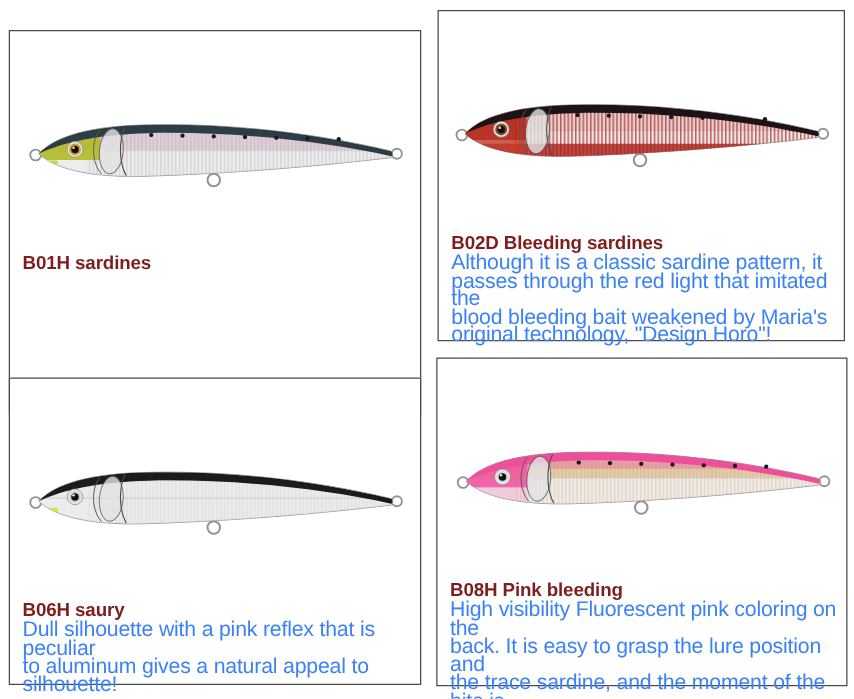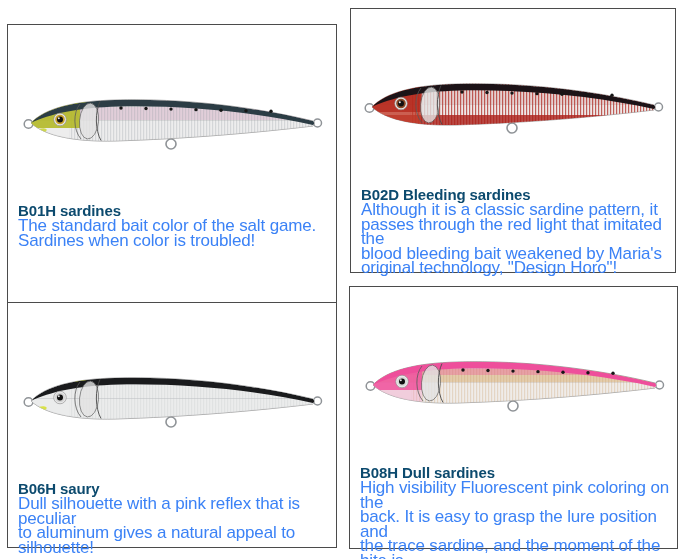--- a/index.html
+++ b/index.html
@@ -35,21 +35,21 @@
     align-items: flex-start;
     padding-top: 56px;
     box-sizing: border-box;
   }
   .figure svg { display: block; }
   h3.title {
     margin: 6px 0 0 0;
     font-size: 15px;
     line-height: 16px;
     font-weight: bold;
-    color: #0c4a6e;
+    color: #7f1d1d;
     letter-spacing: -0.1px;
   }
   p.desc {
     margin: 0;
     font-size: 17px;
     line-height: 14.5px;
     color: #3b82f6;
     letter-spacing: -0.15px;
     white-space: pre-line;
   }
@@ -98,22 +98,20 @@
   <ellipse cx="66" cy="40" rx="9.5" ry="18" fill="#e3e3e3" opacity="0.8" stroke="#5a5a5a" stroke-width="0.8" transform="rotate(5 66 40)"></ellipse>
   <path d="M57 23 C 50 31 50 49 58 58" fill="none" stroke="#5a5a5a" stroke-width="0.8"></path>
   <path d="M77 20.5 C 72 31 72 49 78 59.5" fill="none" stroke="#4a4a4a" stroke-width="0.9"></path>
   <circle cx="37" cy="38.5" r="6.3" fill="#e9e9e9" stroke="#8a8a8a" stroke-width="0.6"></circle>
   <circle cx="37" cy="38.5" r="4.8" fill="#c9a22a"></circle>
   <circle cx="37" cy="38.5" r="3" fill="#101010"></circle>
   <circle cx="35.8" cy="37.2" r="1" fill="#ffffff" opacity="0.9"></circle>
 </svg>
       </div>
     <h3 class="title">B01H sardines</h3>
-    <p class="desc">The standard bait color of the salt game.
-Sardines when color is troubled!</p>
   </section>
 
   <section class="card c2">
     <div class="figure">
 <svg width="300" height="76" viewBox="0 0 300 76" xmlns="http://www.w3.org/2000/svg">
   <defs>
     <clipPath id="bc-b02d">
               <path d="M 8 42 C 22 27 52 20 92 19 C 160 17 232 26 290 40 C 291.5 41 291.5 44 290 45 C 232 52 160 58 92 60 C 52 61 22 55 8 42 Z"></path>
             </clipPath>
     <pattern id="st-b02d" width="3" height="8" patternUnits="userSpaceOnUse">
@@ -250,20 +248,20 @@
           </g>
   <ellipse cx="66" cy="40" rx="9.5" ry="18" fill="#e3e3e3" opacity="0.8" stroke="#5a5a5a" stroke-width="0.8" transform="rotate(5 66 40)"></ellipse>
   <path d="M57 23 C 50 31 50 49 58 58" fill="none" stroke="#5a5a5a" stroke-width="0.8"></path>
   <path d="M77 20.5 C 72 31 72 49 78 59.5" fill="none" stroke="#4a4a4a" stroke-width="0.9"></path>
   <circle cx="37" cy="38.5" r="6.3" fill="#e9e9e9" stroke="#8a8a8a" stroke-width="0.6"></circle>
   <circle cx="37" cy="38.5" r="4.8" fill="#d8d8d8"></circle>
   <circle cx="37" cy="38.5" r="3" fill="#101010"></circle>
   <circle cx="35.8" cy="37.2" r="1" fill="#ffffff" opacity="0.9"></circle>
 </svg>
       </div>
-    <h3 class="title">B08H Dull sardines</h3>
+    <h3 class="title">B08H Pink bleeding</h3>
     <p class="desc">High visibility Fluorescent pink coloring on the
 back. It is easy to grasp the lure position and
 the trace sardine, and the moment of the bite is
 easy to understand.</p>
   </section>
 
 </div>
 
 </body></html>

